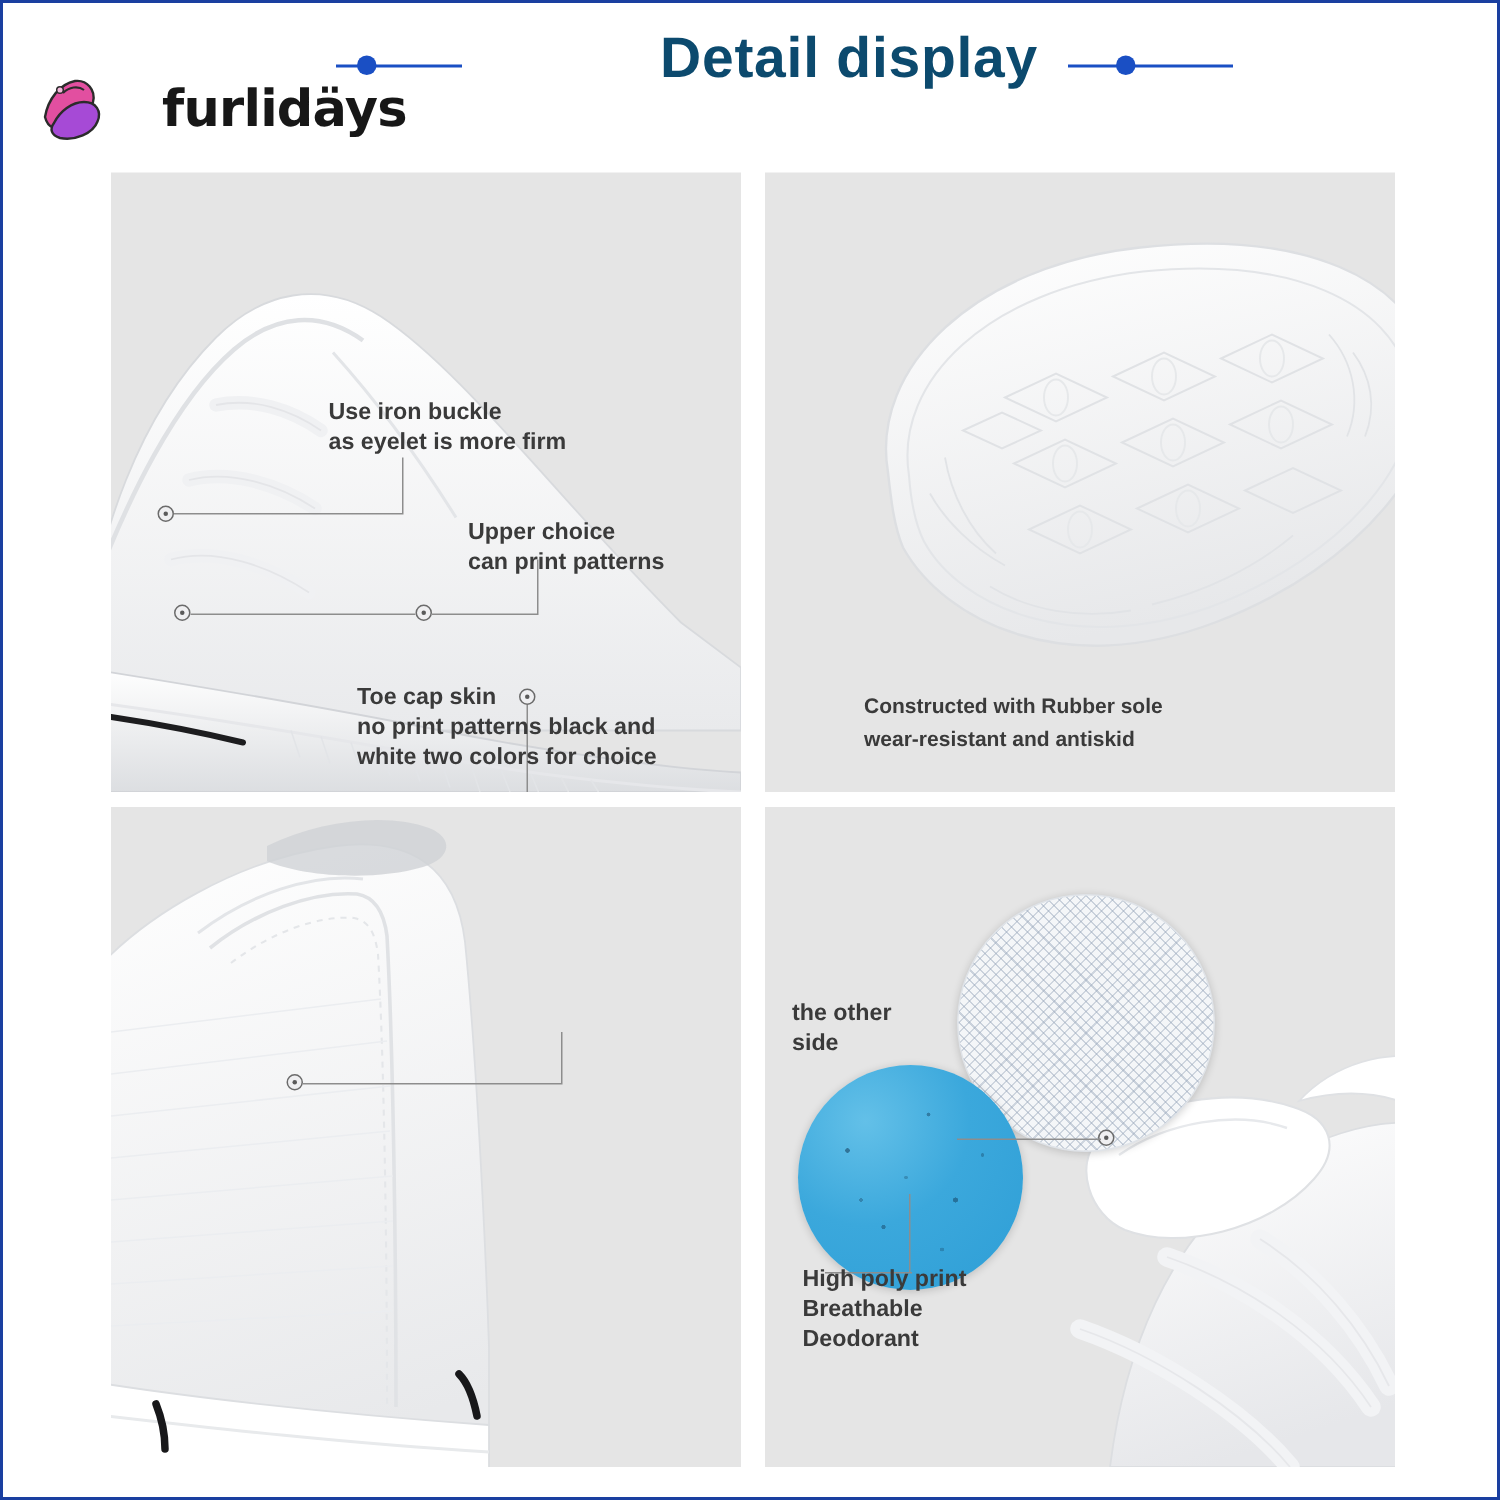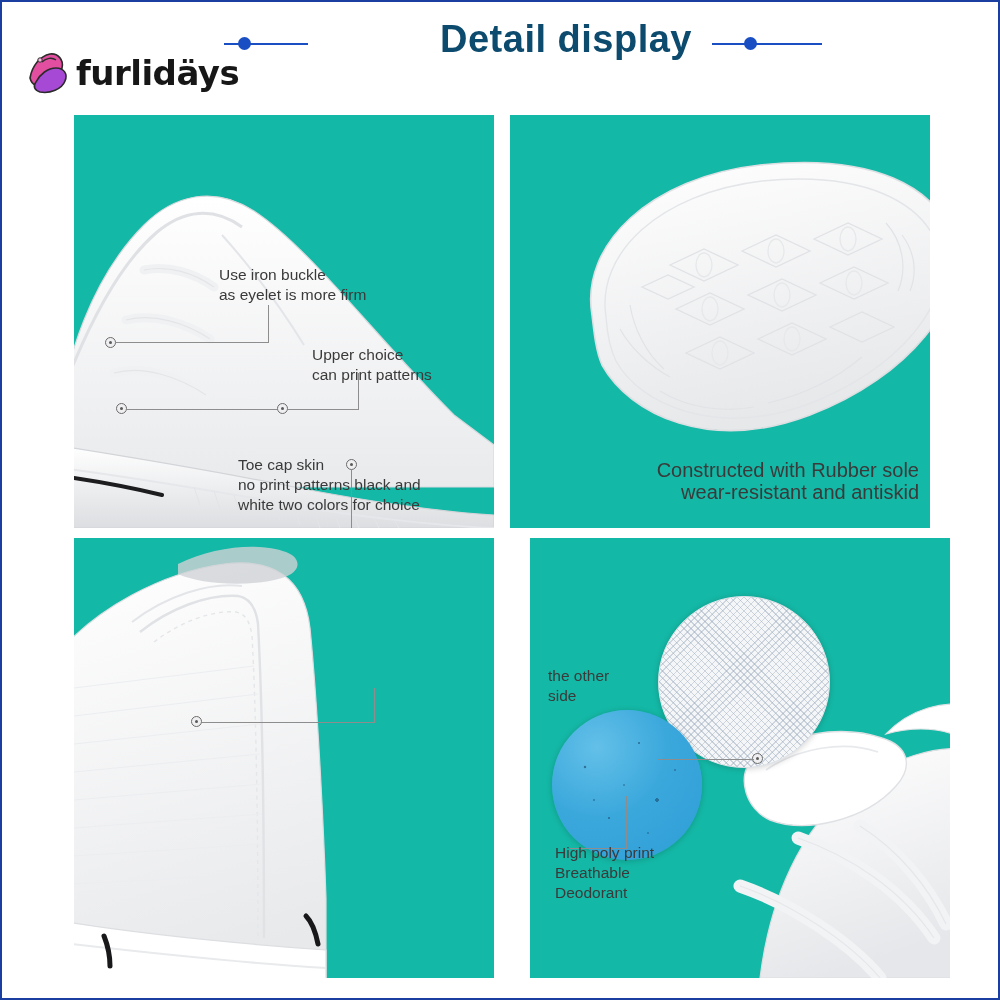--- a/index.html
+++ b/index.html
@@ -78,45 +78,47 @@
   }
 
   
   .logo {
     position: absolute;
     left: 18px;
     top: 46px;
     height: 50px;
     display: flex;
     align-items: center;
+    gap: 32px;
   }
   .logo-mark {
     width: 54px;
     height: 50px;
     position: relative;
   }
   .logo-text {
     font-size: 34px;
     font-weight: bold;
     color: #171717;
     letter-spacing: -0.5px;
     margin-left: 2px;
     font-family: "DejaVu Sans", sans-serif;
   }
 
   
   .panel {
     position: absolute;
-    background: #14b8a6;
+    background: #e5e5e5;
     overflow: hidden;
+    font-weight: bold;
   }
   #panel-tl { left: 72px;  top: 113px; width: 420px; height: 413px; }
   #panel-tr { left: 508px; top: 113px; width: 420px; height: 413px; }
   #panel-bl { left: 72px;  top: 536px; width: 420px; height: 440px; }
-  #panel-br { left: 508px; top: 536px; width: 420px; height: 440px; margin-left: 20px; }
+  #panel-br { left: 508px; top: 536px; width: 420px; height: 440px; }
 
   .panel .caption {
     position: absolute;
     font-size: 15.5px;
     color: #3a3a3a;
     line-height: 20px;
     white-space: pre-line;
   }
 
   
@@ -321,21 +323,21 @@
       <g stroke="#e1e3e6" stroke-width="1.2" fill="none">
         <path d="M110 214 C120 232, 138 250, 160 262"></path>
         <path d="M120 190 C124 214, 136 238, 154 254"></path>
         <path d="M392 120 C404 136, 408 156, 400 176"></path>
         <path d="M376 108 C392 126, 398 152, 388 176"></path>
         <path d="M150 276 C176 292, 210 298, 244 292"></path>
         <path d="M258 288 C292 280, 326 264, 352 242"></path>
       </g>
     </svg>
 
-    <div class="caption" style="left:79px; top:344px; width:330px; text-align:right; font-size:20px; line-height:22px;">Constructed with Rubber sole
+    <div class="caption" style="left:66px; top:344px; width:330px; text-align:left; font-size:14px; line-height:22px;">Constructed with Rubber sole
 wear-resistant and antiskid</div>
   </div>
 
   <div class="panel" id="panel-bl">
     <svg class="shoe-svg" width="420" height="440" viewBox="0 0 420 440">
       <defs>
         <linearGradient id="heelG" x1="0" y1="0" x2="0.2" y2="1">
           <stop offset="0%" stop-color="#ffffff"></stop>
           <stop offset="100%" stop-color="#e8e9eb"></stop>
         </linearGradient>

